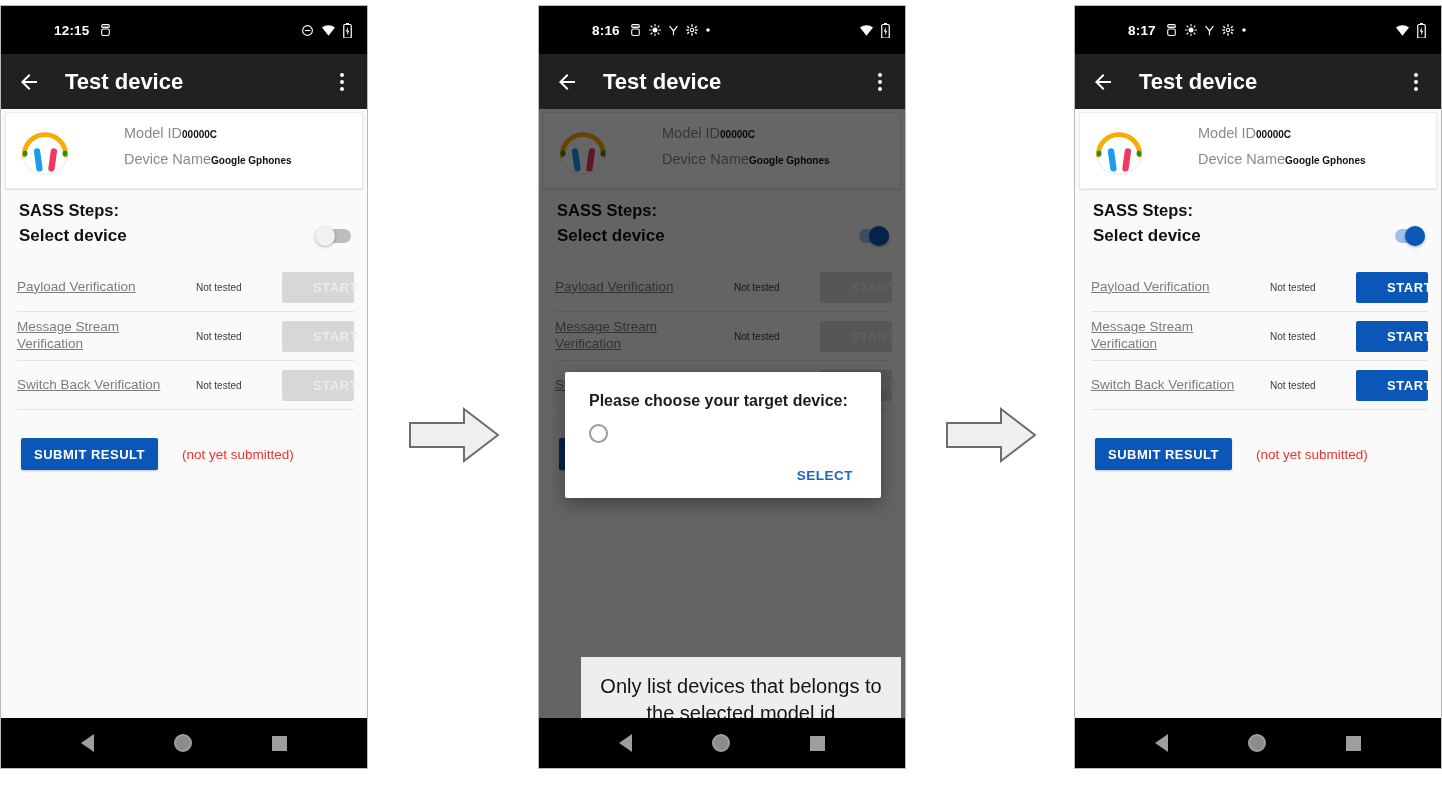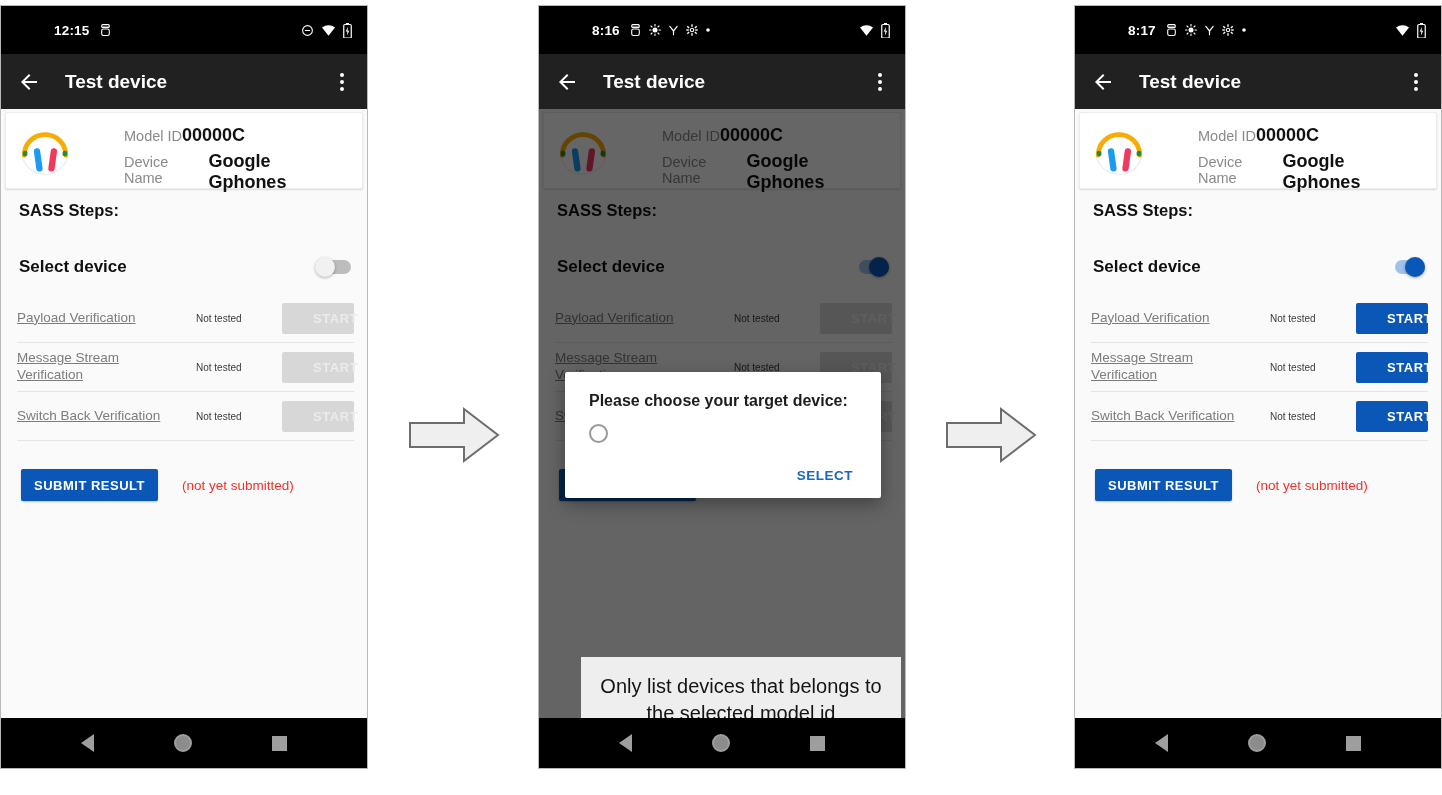--- a/index.html
+++ b/index.html
@@ -71,21 +71,21 @@
   .appbar {
     height: 55px;
     background: #212121;
     display: flex;
     align-items: center;
     flex: 0 0 auto;
     padding: 0 15px 0 16px;
   }
   .appbar-title {
     color: #ffffff;
-    font-size: 19px;
+    font-size: 22px;
     font-weight: bold;
     margin-left: 24px;
     flex: 1;
   }
   .back-arrow { width: 24px; height: 24px; display: block; }
   .overflow-dots {
     width: 20px; height: 22px;
     display: flex; flex-direction: column;
     align-items: center; justify-content: space-between;
     padding: 2px 0;
@@ -119,33 +119,33 @@
   .buds-icon { width: 58px; height: 56px; flex: 0 0 auto; }
   .card-rows { flex: 1; margin-left: 14px; }
   .card-row {
     display: flex;
     align-items: baseline;
     justify-content: flex-start;
     height: 26px;
     margin-left: 36px;
   }
   .card-key { color: #8a8a8a; font-size: 14.5px; }
-  .card-val { color: #111111; font-size: 18px; font-weight: bold; }
+  .card-val { color: #111111; font-size: 10px; font-weight: bold; }
 
   .section-title {
     font-size: 16.5px;
     font-weight: bold;
     color: #111111;
     margin: 12px 0 0 18px;
   }
 
   .select-row {
     display: flex;
     align-items: flex-start;
-    margin: 37px 16px 0 18px;
+    margin: 6px 16px 0 18px;
   }
   .select-label { font-size: 17px; font-weight: bold; color: #111111; flex: 1; }
 
   
   .toggle { position: relative; width: 36px; height: 20px; flex: 0 0 auto; }
   .toggle .track {
     position: absolute; right: 0; top: 3px;
     width: 30px; height: 14px; border-radius: 7px;
   }
   .toggle .thumb {

